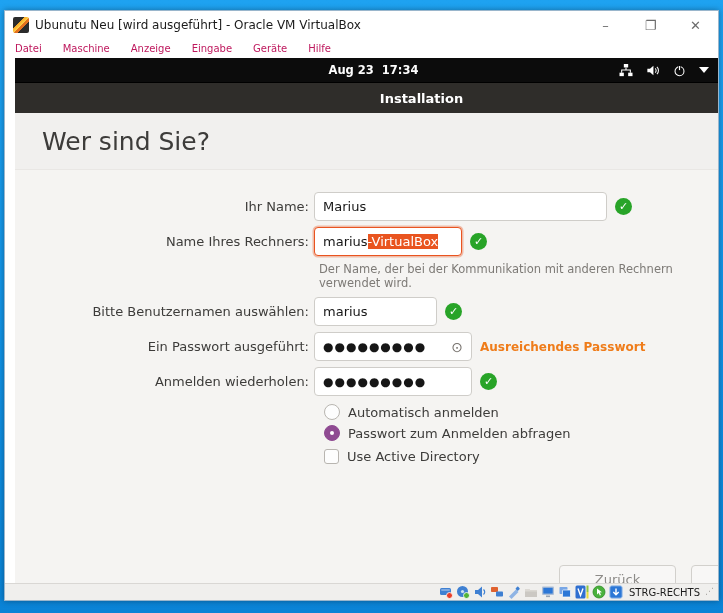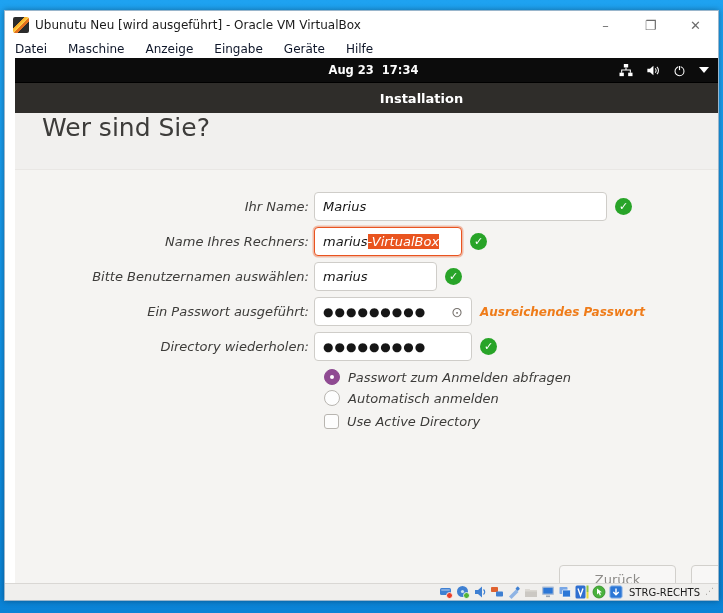--- a/index.html
+++ b/index.html
@@ -16,38 +16,38 @@
     box-shadow:0 0 6px rgba(0,0,0,.35); border:1px solid #9ab6cc;
   }
   .titlebar { height:28px; display:flex; align-items:center; padding:0 0 0 8px; background:#fff; flex:0 0 auto; }
   .vbox-appicon { width:16px; height:16px; border-radius:2px; margin-right:6px;
     background:linear-gradient(135deg,#2b2b2b 36%,#f5a623 36%,#ffd24a 52%,#e4711e 52%,#e4711e 64%,#2b2b2b 64%); flex:0 0 auto;}
   .title-text { font-size:12px; color:#1b1b1b; flex:1 1 auto; white-space:nowrap; overflow:hidden; }
   .win-controls { display:flex; height:100%; flex:0 0 auto; }
   .win-btn { width:45px; height:100%; display:flex; align-items:center; justify-content:center;
     font-size:13px; color:#6b6b6b; cursor:default; }
   .menubar { height:19px; display:flex; align-items:center; gap:21px; padding-left:10px; background:#fff; flex:0 0 auto; }
-  .menu-item { font-size:12px; color:#0f172a; white-space:nowrap; }
+  .menu-item { font-size:10px; color:#be185d; white-space:nowrap; }
   
   .vm-screen { flex:1 1 auto; display:flex; flex-direction:column; overflow:hidden; background:#f5f4f2;margin-left:10px; }
   .ubuntu-topbar { height:24px; background:#0c0c0c; color:#fff; position:relative; flex:0 0 auto;
     display:flex; align-items:center; }
   .topbar-clock { position:absolute; left:0; right:0; text-align:center; padding-left:14px;
     font-size:11.5px; font-weight:bold; white-space:pre; color:#fdfdfd; }
   .topbar-right { position:absolute; right:9px; top:0; height:100%; display:flex; align-items:center; gap:13px; }
   .topbar-right svg { display:block; }
   .installer-header { height:31px; background:#2f2d2a; border-top:1px solid #000; flex:0 0 auto;
     display:flex; align-items:center; justify-content:center; padding-left:110px; }
   .installer-title { color:#ffffff; font-weight:bold; font-size:13px; }
   .installer-body { position:relative; flex:1 1 auto; background:#f5f4f2; overflow:hidden; }
-  .page-title-band { height:57px; display:flex; padding-left:27px;
+  .page-title-band { height:57px; display:flex; align-items:center; padding-left:27px;
     background:#f1f0ee; border-bottom:1px solid #e9e7e4; }
   .page-title { font-size:25px; color:#3d3c3a; font-weight:500; }
   
-  .form { padding-top:22px;font-style:italic; }
+  .form { padding-top:22px; }
   .frow { display:flex; align-items:center; margin-bottom:6px; }
   .flabel { width:299px; text-align:right; padding-right:5px; font-size:13px; color:#3d3c3a; flex:0 0 auto; }
   .ffield { display:flex; align-items:center; gap:8px; }
   .tinput { height:29px; background:#fff; border:1px solid #cfcdc9; border-radius:4px;
     display:flex; align-items:center; padding:0 8px; font-size:13px; color:#161616; position:relative; }
   .tinput.focused { border:1px solid #e95420; box-shadow:0 0 0 1.5px rgba(233,84,32,.35); }
   .sel { background:#e9541f; color:#fff; }
   .dots { letter-spacing:1px; font-size:12px; font-weight:bold; }
   .eye { margin-left:auto; color:#77726d; font-size:14px; line-height:1; }
   .okcheck { width:17px; height:17px; border-radius:50%; background:#28a428; color:#fff;
@@ -158,20 +158,21 @@
         <div class="frow">
           <div class="flabel">Name Ihres Rechners:</div>
           <div class="ffield">
             <div class="tinput focused" style="width:148px">
               <span>marius</span>
                 <span class="sel">-VirtualBox</span>
             </div>
             <span class="okcheck">✓</span>
           </div>
         </div>
+        <div class="fhelp">Der Name, der bei der Kommunikation mit anderen Rechnern verwendet wird.</div>
 
         <div class="frow">
           <div class="flabel">Bitte Benutzernamen auswählen:</div>
           <div class="ffield">
             <div class="tinput" style="width:123px">
               <span>marius</span>
             </div>
             <span class="okcheck">✓</span>
           </div>
         </div>
@@ -181,37 +182,37 @@
           <div class="ffield">
             <div class="tinput" style="width:158px">
               <span class="dots">●●●●●●●●●</span>
               <span class="eye">⊙</span>
             </div>
             <span class="strength">Ausreichendes Passwort</span>
           </div>
         </div>
 
         <div class="frow">
-          <div class="flabel">Directory wiederholen:</div>
+          <div class="flabel">Anmelden wiederholen:</div>
           <div class="ffield">
             <div class="tinput" style="width:158px">
               <span class="dots">●●●●●●●●●</span>
             </div>
             <span class="okcheck">✓</span>
           </div>
         </div>
 
         <div class="options">
+          <div class="opt">
+            <span class="radio"></span>
+            <span class="opt-label">Automatisch anmelden</span>
+          </div>
           <div class="opt">
             <span class="radio checked"></span>
             <span class="opt-label">Passwort zum Anmelden abfragen</span>
-          </div>
-          <div class="opt">
-            <span class="radio"></span>
-            <span class="opt-label">Automatisch anmelden</span>
           </div>
           <div class="opt" style="margin-top:8px">
             <span class="checkbox"></span>
             <span class="opt-label">Use Active Directory</span>
           </div>
         </div>
       </div>
 
       <div class="btn btn-back">
         <span>Zurück</span>

